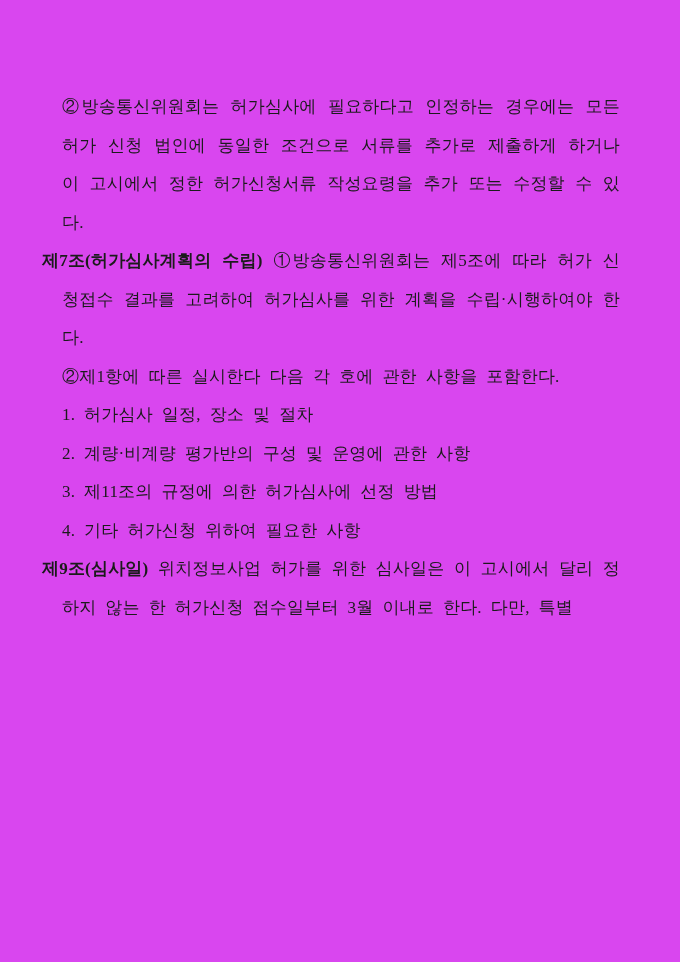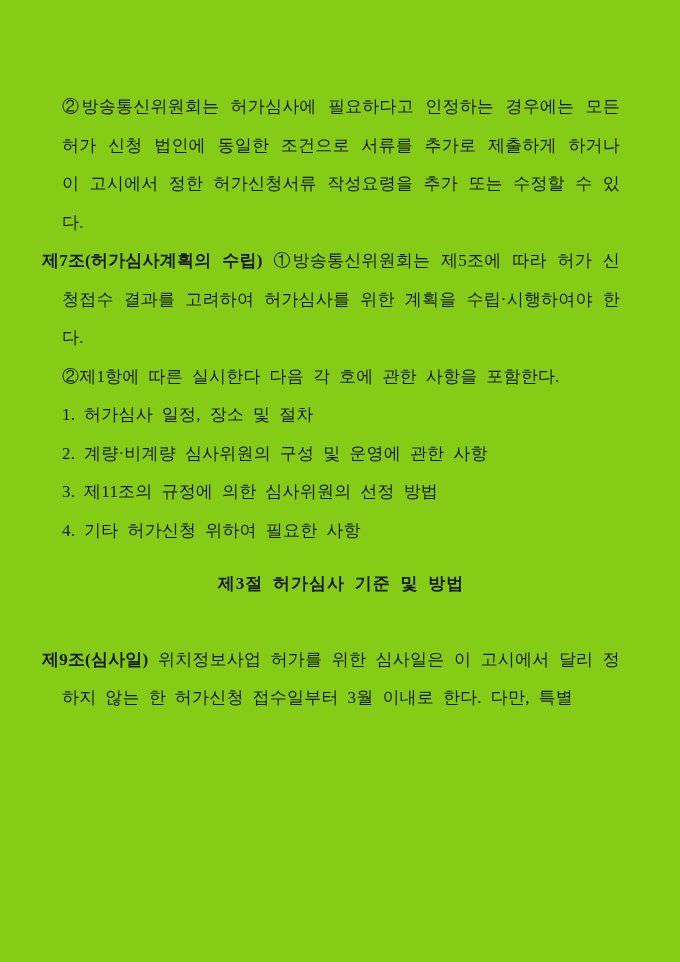--- a/index.html
+++ b/index.html
@@ -4,21 +4,21 @@
 <style>
   html, body {
     margin: 0;
     padding: 0;
     background: #ffffff;
   }
   .page {
     position: relative;
     width: 680px;
     height: 962px;
-    background: #84cc16;
+    background: #d946ef;
     overflow: hidden;
   }
   .content {
     position: absolute;
     left: 62px;
     top: 88px;
     width: 558px;
     font-family: "Liberation Serif", "DejaVu Serif", serif;
     color: #1b1b1b;
   }
@@ -67,26 +67,25 @@
   <div class="content">
 
     <p class="clause">②방송통신위원회는 허가심사에 필요하다고 인정하는 경우에는 모든 허가 신청 법인에 동일한 조건으로 서류를 추가로 제출하게 하거나 이 고시에서 정한 허가신청서류 작성요령을 추가 또는 수정할 수 있다.</p>
 
     <p class="article"><span class="art-title">제7조(허가심사계획의 수립)</span> <span>①방송통신위원회는 제5조에 따라 허가 신청접수 결과를 고려하여 허가심사를 위한 계획을 수립·시행하여야 한다.</span></p>
 
     <p class="clause">②제1항에 따른 실시한다 다음 각 호에 관한 사항을 포함한다.</p>
 
     <p class="list-item"><span>1.</span> <span>허가심사 일정, 장소 및 절차</span></p>
 
-    <p class="list-item"><span>2.</span> <span>계량·비계량 심사위원의 구성 및 운영에 관한 사항</span></p>
+    <p class="list-item"><span>2.</span> <span>계량·비계량 평가반의 구성 및 운영에 관한 사항</span></p>
 
-    <p class="list-item"><span>3.</span> <span>제11조의 규정에 의한 심사위원의 선정 방법</span></p>
+    <p class="list-item"><span>3.</span> <span>제11조의 규정에 의한 허가심사에 선정 방법</span></p>
 
     <p class="list-item"><span>4.</span> <span>기타 허가신청 위하여 필요한 사항</span></p>
 
-    <p class="section-heading">제3절 허가심사 기준 및 방법</p>
 
 
 
     <p class="article"><span class="art-title">제9조(심사일)</span> <span>위치정보사업 허가를 위한 심사일은 이 고시에서 달리 정하지 않는 한 허가신청 접수일부터 3월 이내로 한다. 다만, 특별</span></p>
 
   </div>
 </div>
 
 </body></html>

